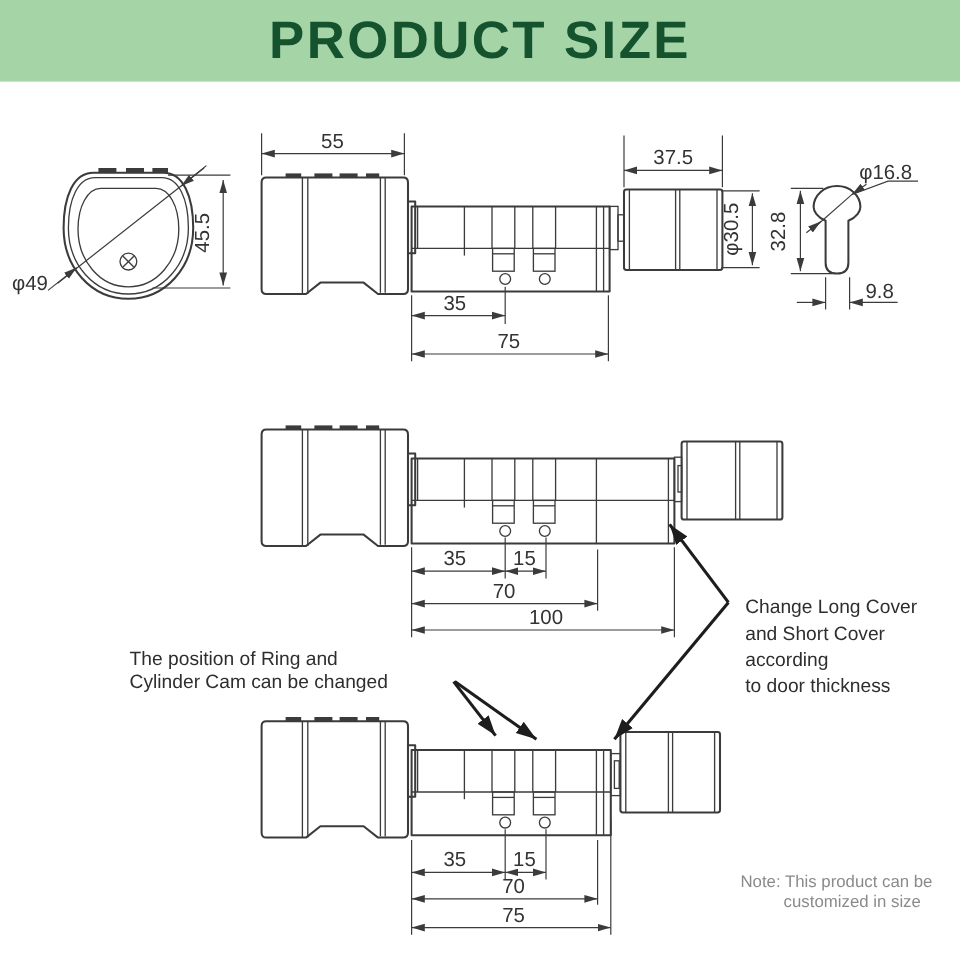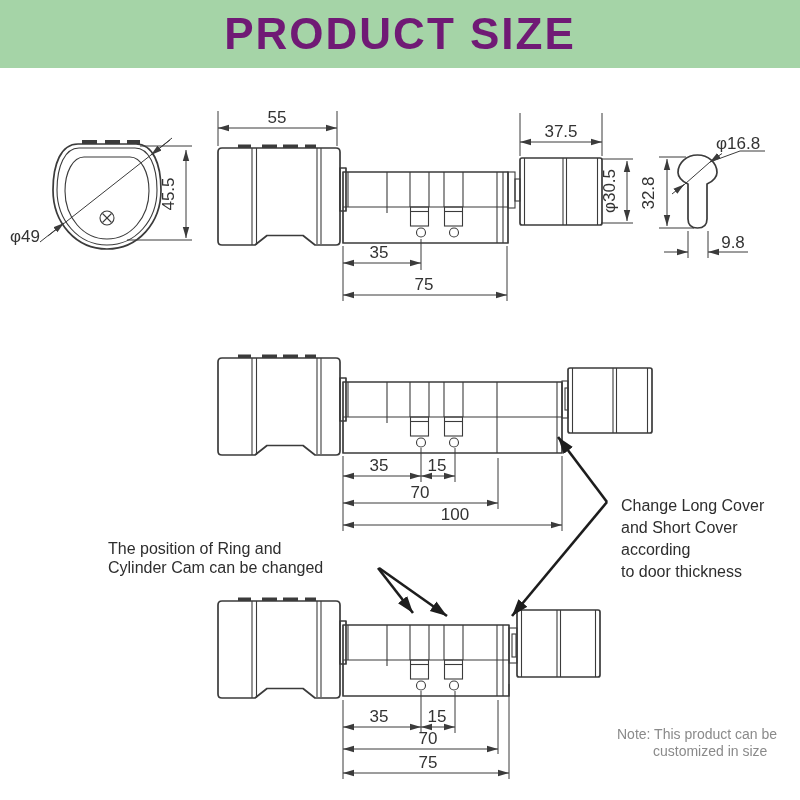--- a/index.html
+++ b/index.html
@@ -1,20 +1,20 @@
 <!DOCTYPE html>
 <html><head>
 <meta charset="utf-8">
 <style>
   html,body{margin:0;padding:0;background:#fff;}
   .page{position:relative;width:800px;height:800px;background:#ffffff;overflow:hidden;
         font-family:"Liberation Sans",sans-serif;}
   .banner{position:absolute;left:0;top:0;width:800px;height:68px;background:#a5d4a7;
           display:flex;align-items:center;justify-content:center;}
-  .banner h1{margin:0;font-size:44px;font-weight:bold;color:#701a75;letter-spacing:2px;
+  .banner h1{margin:0;font-size:44px;font-weight:bold;color:#14532d;letter-spacing:2px;
              font-family:"Liberation Sans",sans-serif;}
   svg{position:absolute;left:0;top:0;}
   .ol{fill:none;stroke:#3b3b3b;stroke-width:1.7;stroke-linejoin:round;stroke-linecap:round;}
   .tl{fill:none;stroke:#3b3b3b;stroke-width:1.1;}
   .dim{fill:none;stroke:#3b3b3b;stroke-width:1;}
   .fillc{fill:#3b3b3b;stroke:none;}
   .big{fill:none;stroke:#1d1d1d;stroke-width:2.6;}
   .dimtxt{font:17px "Liberation Sans",sans-serif;fill:#333333;}
   .ann{font:16px "Liberation Sans",sans-serif;fill:#2e2e2e;}
   .note{font:14px "Liberation Sans",sans-serif;fill:#8a8a8a;}

